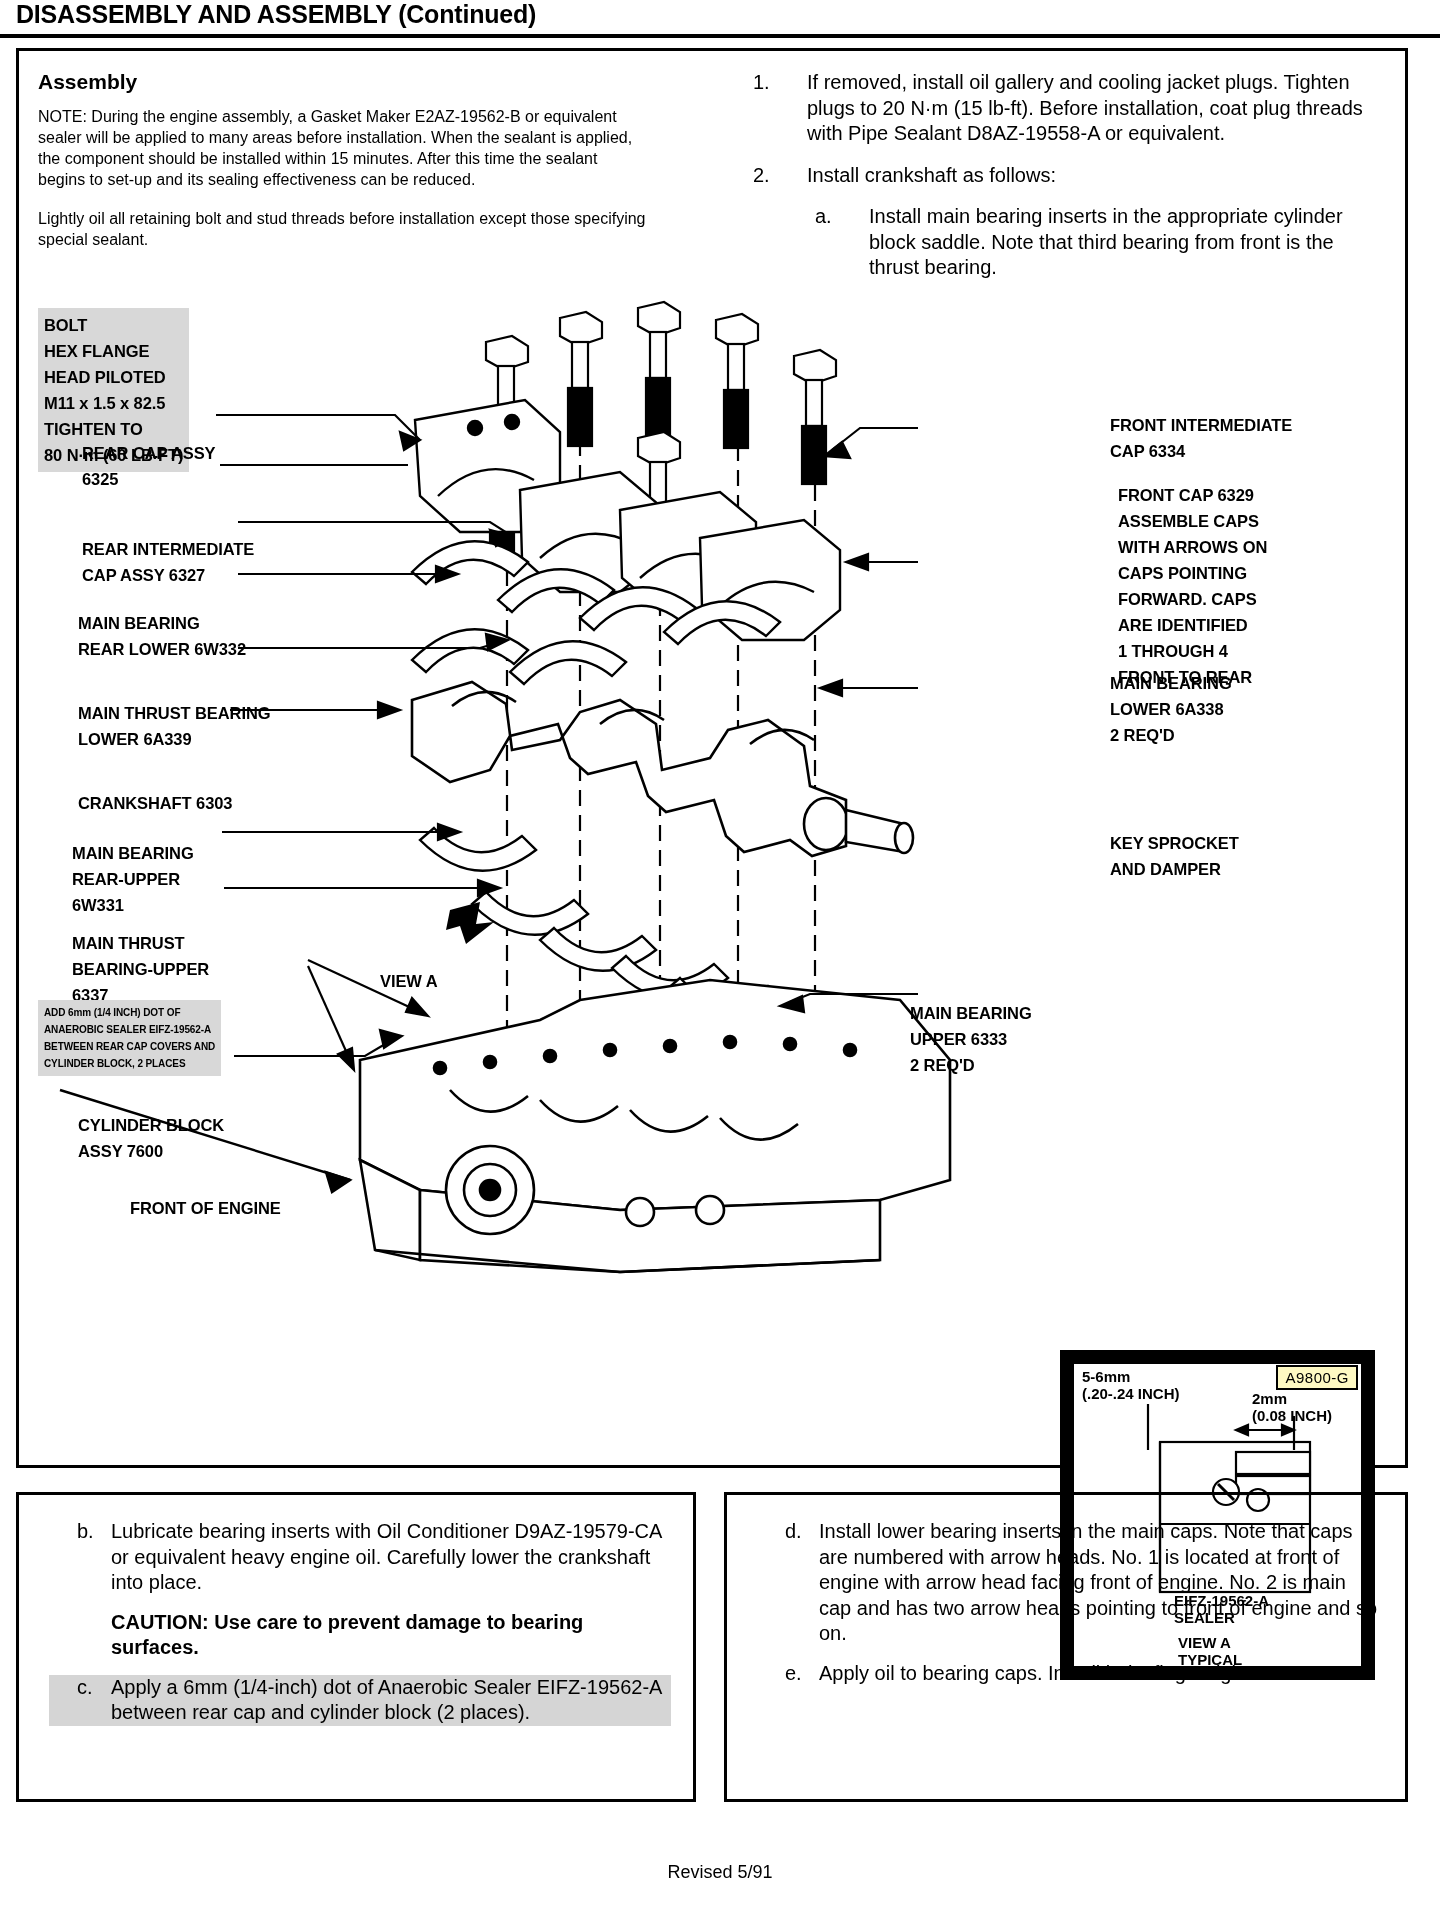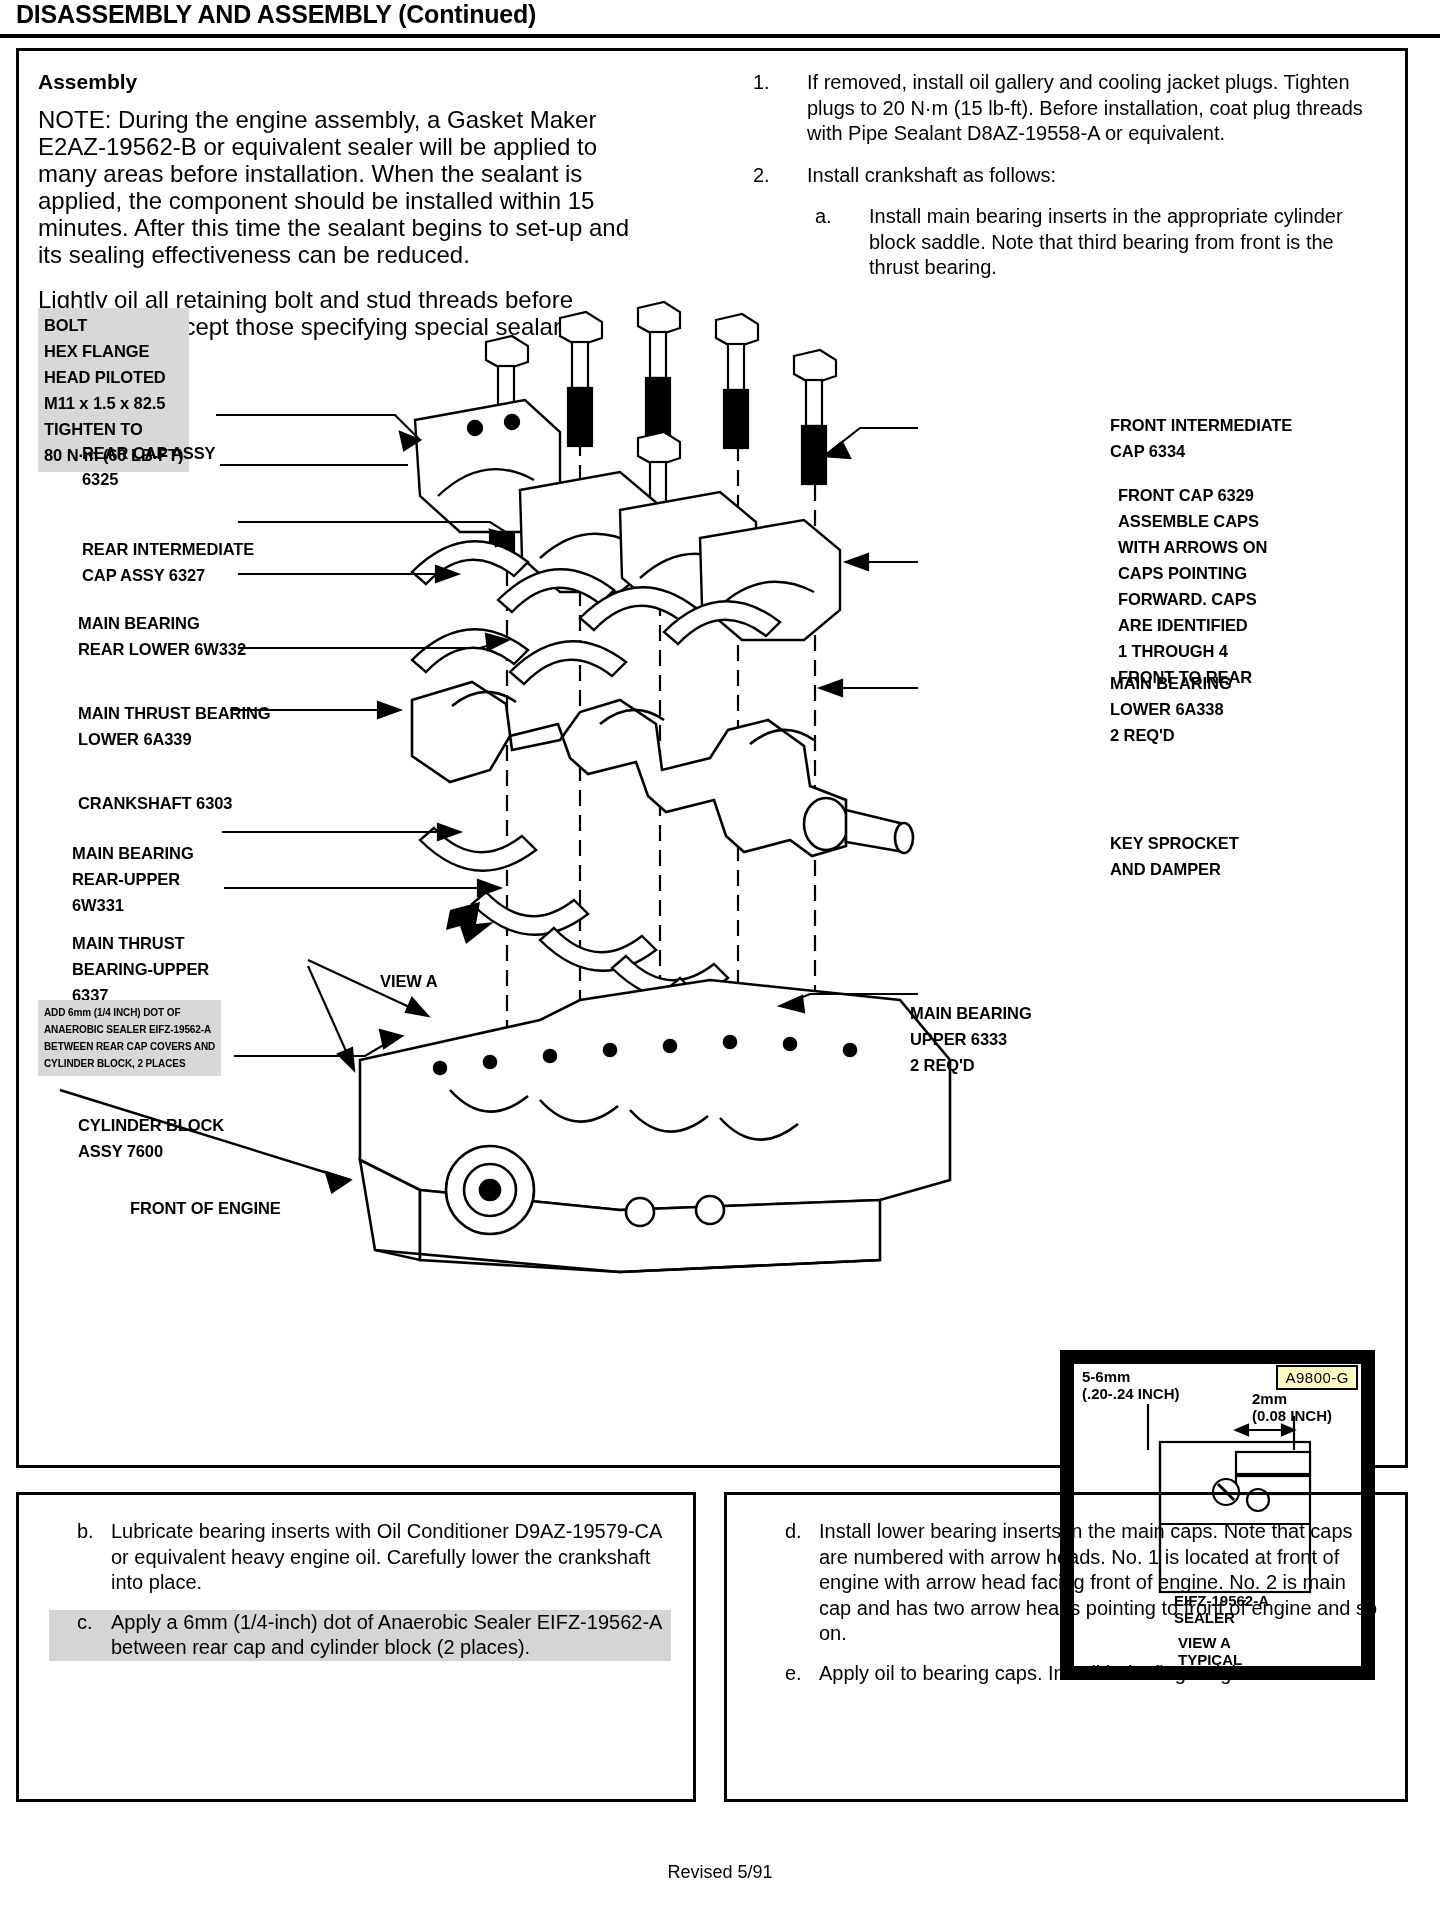--- a/index.html
+++ b/index.html
@@ -64,22 +64,22 @@
     left: 745px;
     top: 70px;
     width: 640px;
   }
   .sec-title {
     font-size: 21px;
     font-weight: bold;
     margin: 0 0 12px 0;
   }
   .para {
-    font-size: 24px;
-    line-height: 27px;
+    font-size: 16px;
+    line-height: 21px;
     margin: 0 0 18px 0;
   }
   .num-item {
     position: relative;
     padding-left: 62px;
     font-size: 20px;
     line-height: 25.5px;
     margin-bottom: 16px;
   }
   .num-item .marker {
@@ -519,20 +519,21 @@
 
     <div class="fig-id">A9800-G</div>
   </div>
 
   <div class="box-bl">
     <div style="height:24px"></div>
     <div class="bx-item">
       <span class="marker">b.</span>
       <span>Lubricate bearing inserts with Oil Conditioner D9AZ-19579-CA or equivalent heavy engine oil. Carefully lower the crankshaft into place.</span>
     </div>
+    <div class="caution">CAUTION: Use care to prevent damage to bearing surfaces.</div>
     <div class="bx-item hl">
       <span class="marker">c.</span>
       <span>Apply a 6mm (1/4-inch) dot of Anaerobic Sealer EIFZ-19562-A between rear cap and cylinder block (2 places).</span>
     </div>
   </div>
 
   <div class="box-br">
     <div style="height:24px"></div>
     <div class="bx-item">
       <span class="marker">d.</span>

